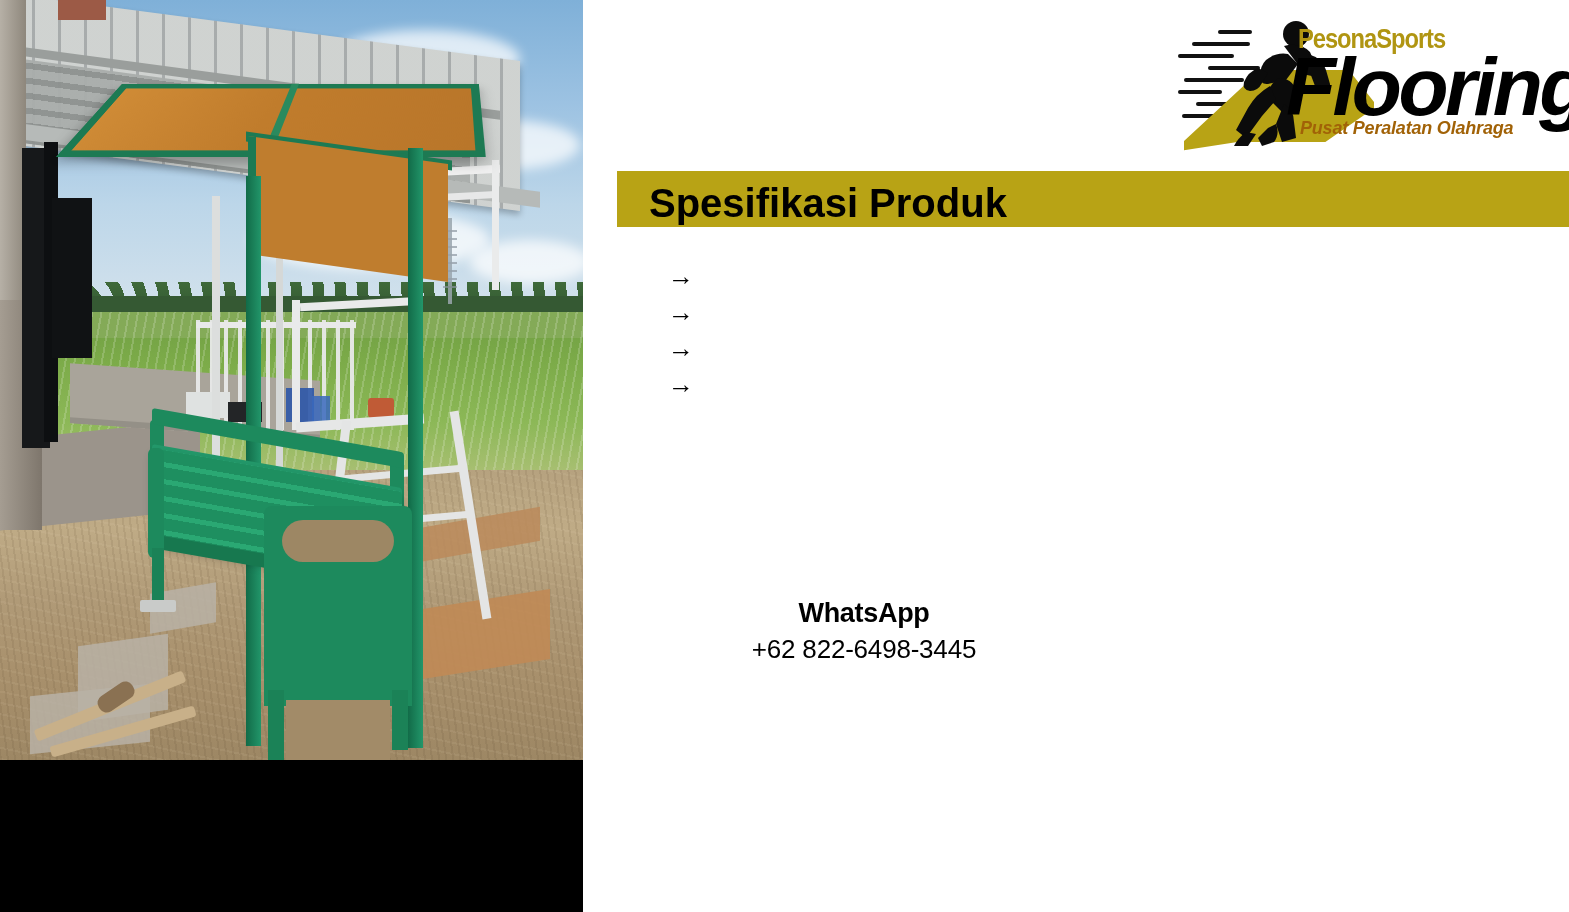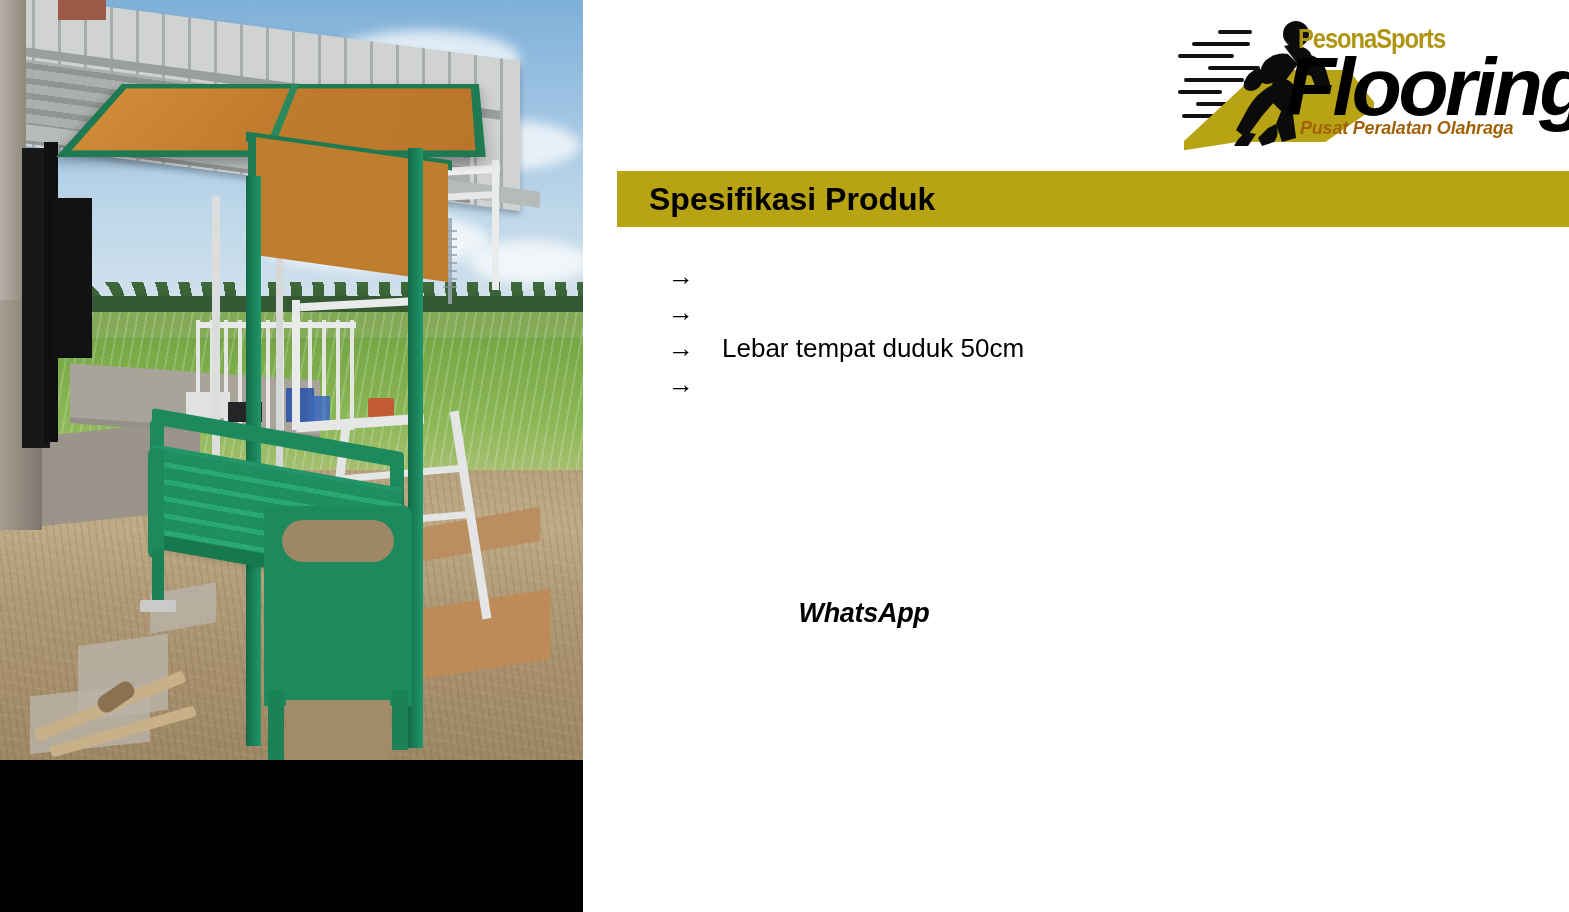--- a/index.html
+++ b/index.html
@@ -144,28 +144,28 @@
   .logo-pesona{position:absolute;left:120px;top:10px;font-size:27px;font-weight:bold;color:#b09512;
         letter-spacing:-1.2px;font-family:"Liberation Sans",sans-serif;transform:scaleX(.88);transform-origin:left top;}
   .logo-flooring{position:absolute;left:108px;top:32px;font-size:82px;font-weight:bold;color:#000;
         font-style:italic;letter-spacing:-3.5px;line-height:82px;}
   .logo-tagline{position:absolute;left:122px;top:104px;font-size:18px;font-weight:bold;color:#a16207;
         font-style:italic;letter-spacing:-.2px;}
 
   .band{position:absolute;left:617px;width:952px;height:56px;background:#b8a315;}
   .band-spec{top:171px;}
   .band-contact{top:507px;}
-  .band-title{position:absolute;left:32px;top:10px;font-size:32px;font-weight:bold;color:#000;}
+  .band-title{position:absolute;left:32px;top:10px;font-size:40px;font-weight:bold;color:#000;}
 
   .specs{position:absolute;left:640px;top:258px;width:900px;}
   .spec-row{display:flex;align-items:baseline;height:36px;}
   .spec-arrow{width:82px;font-size:26px;color:#000;line-height:36px;}
   .spec-text{font-size:26px;color:#000;line-height:36px;}
 
-  .contacts{position:absolute;left:648px;top:596px;width:920px;display:flex;font-style:italic;}
+  .contacts{position:absolute;left:648px;top:596px;width:920px;display:flex;}
   .ccol{width:432px;}
   .clabel{font-size:27px;font-weight:bold;color:#000;line-height:34px;letter-spacing:-.3px;}
   .cvalue{font-size:26px;color:#000;line-height:38px;letter-spacing:-.2px;}
   .ccol.email{width:488px;}
 </style>
 </head>
 <body>
 
 <div class="slide">
 
@@ -312,27 +312,27 @@
 
   <div class="specs">
     <div class="spec-row">
       <span class="spec-arrow">→</span>
     </div>
     <div class="spec-row">
       <span class="spec-arrow">→</span>
     </div>
     <div class="spec-row">
       <span class="spec-arrow">→</span>
-      <span class="spec-text">Lebar tempat duduk 50cm</span>
     </div>
     <div class="spec-row">
       <span class="spec-arrow">→</span>
     </div>
   </div>
 
 
   <div class="contacts">
     <div class="ccol">
       <div class="clabel">WhatsApp</div>
+      <div class="cvalue">+62 822-6498-3445</div>
     </div>
   </div>
 
 </div>
 
 </body></html>

